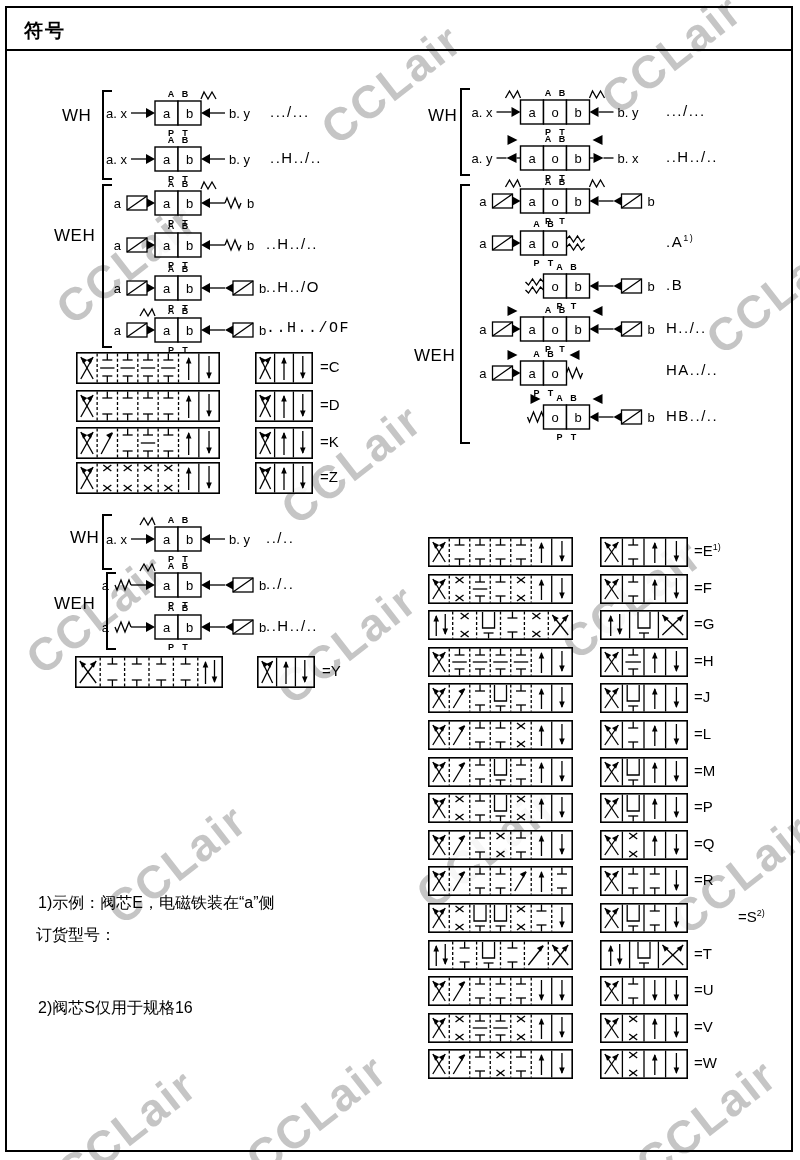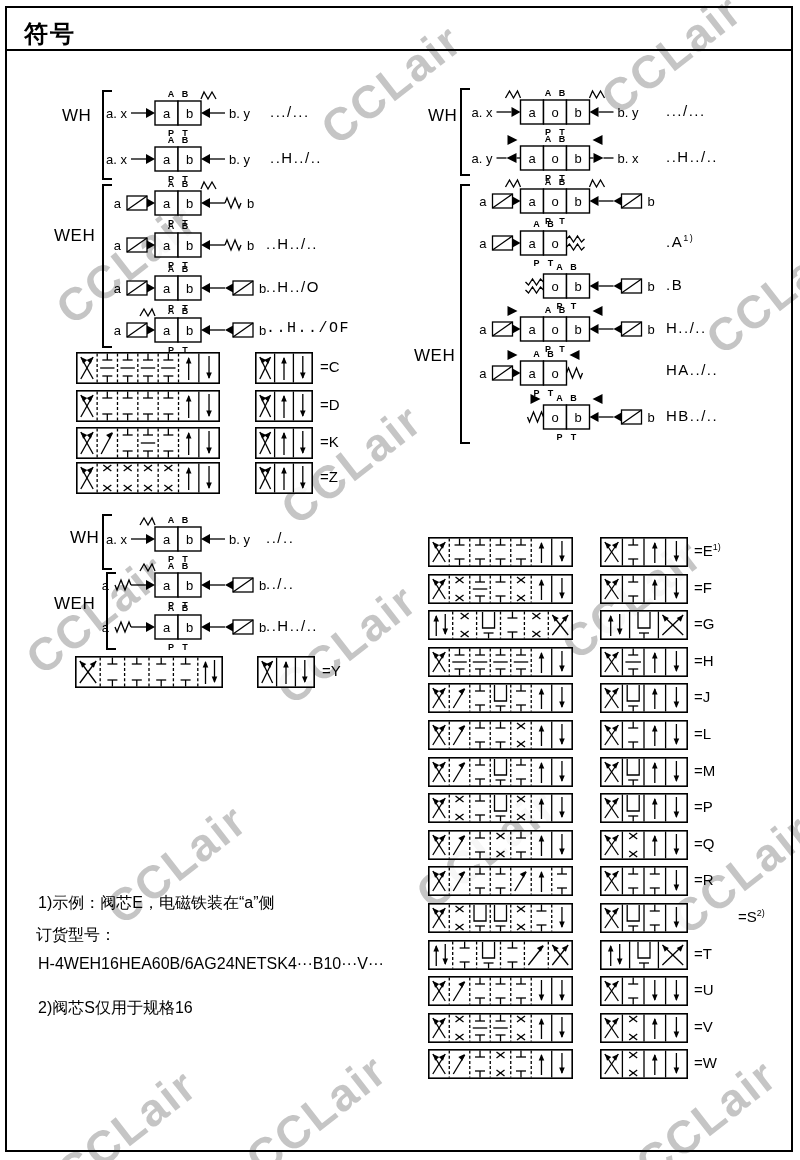--- a/index.html
+++ b/index.html
@@ -1,20 +1,20 @@
 <!DOCTYPE html>
 <html><head>
 <meta charset="utf-8">
 <style>
   html,body{margin:0;padding:0;background:#e8e8e8;}
   .page{position:relative;width:800px;height:1160px;background:#ffffff;overflow:hidden;
         font-family:"Liberation Sans", sans-serif;color:#000;}
   .frame{position:absolute;left:5px;top:6px;width:784px;height:1142px;border:2px solid #000;}
   .title-rule{position:absolute;left:5px;top:49px;width:788px;border-top:2px solid #000;}
-  .page-title{position:absolute;left:24px;top:18px;font-size:24px;font-weight:bold;letter-spacing:2px;}
+  .page-title{position:absolute;left:24px;top:18px;font-size:19px;font-weight:bold;letter-spacing:2px;}
   .wm{position:absolute;color:rgba(110,110,110,0.40);font-size:46px;font-weight:bold;
       transform:rotate(-38deg);letter-spacing:2px;white-space:nowrap;pointer-events:none;}
   .group-label{position:absolute;font-size:17px;letter-spacing:0.5px;}
   .bracket{position:absolute;width:8px;border-left:2px solid #000;border-top:2px solid #000;border-bottom:2px solid #000;}
   .caption{position:absolute;font-size:15px;letter-spacing:1.5px;white-space:nowrap;}
   .spool-label{position:absolute;font-size:15px;white-space:nowrap;}
   .spool-label sup,.caption sup{font-size:9px;}
   .note{position:absolute;font-size:16px;white-space:nowrap;}
   svg{position:absolute;overflow:visible;}
 </style>
@@ -1392,15 +1392,14 @@
         <line x1="29.200000000000003" y1="27" x2="37.2" y2="21" stroke="#000" stroke-width="1.3"></line>
         <line x1="54.8" y1="26" x2="54.8" y2="6" stroke="#000" stroke-width="1.3"></line>
         <polygon points="54.8,5 57.599999999999994,11.5 52,11.5" fill="#000"></polygon>
         <line x1="76.4" y1="4" x2="76.4" y2="24" stroke="#000" stroke-width="1.3"></line>
         <polygon points="76.4,25 73.60000000000001,18.5 79.2,18.5" fill="#000"></polygon>
       </svg>
       <div class="spool-label" style="left: 694px; top: 1054.4px;">=W</div>
     </div>
   <div class="note" style="left:38px;top:893px;">1)示例：阀芯E，电磁铁装在“a”侧</div>
   <div class="note" style="left:36px;top:925px;">订货型号：</div>
-  <div class="note" style="left:38px;top:955px;">H-4WEH16HEA60B/6AG24NETSK4···B10···V···</div>
   <div class="note" style="left:38px;top:998px;">2)阀芯S仅用于规格16</div>
 </div>
 
 </body></html>

